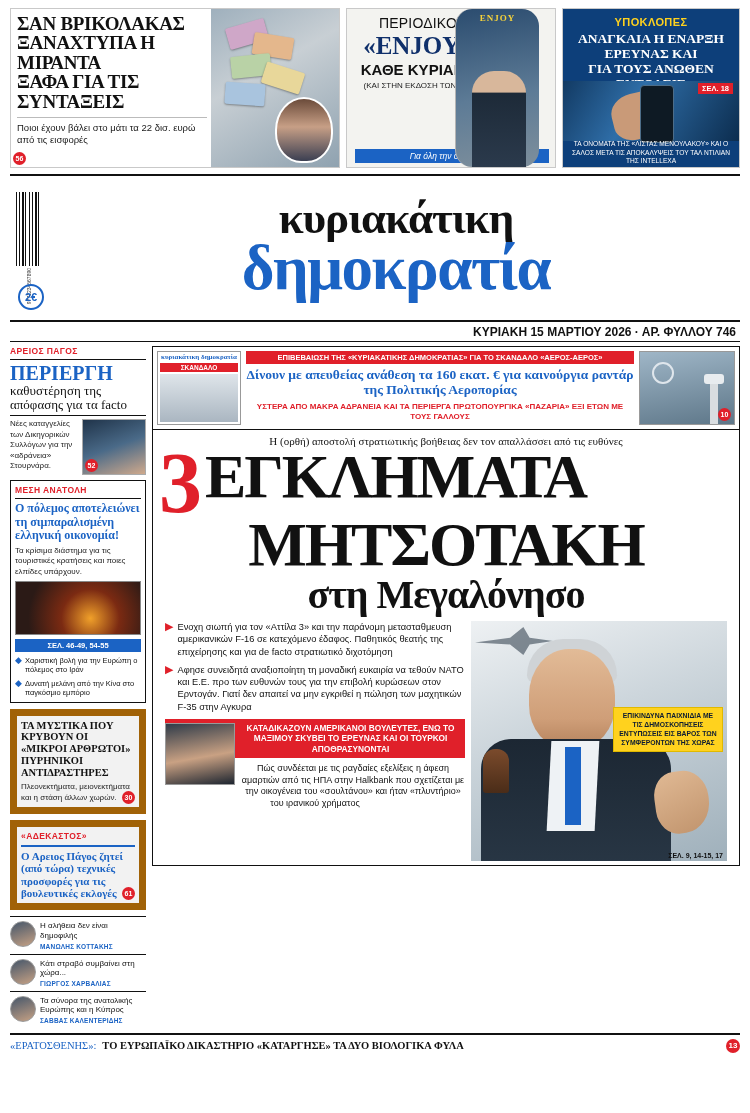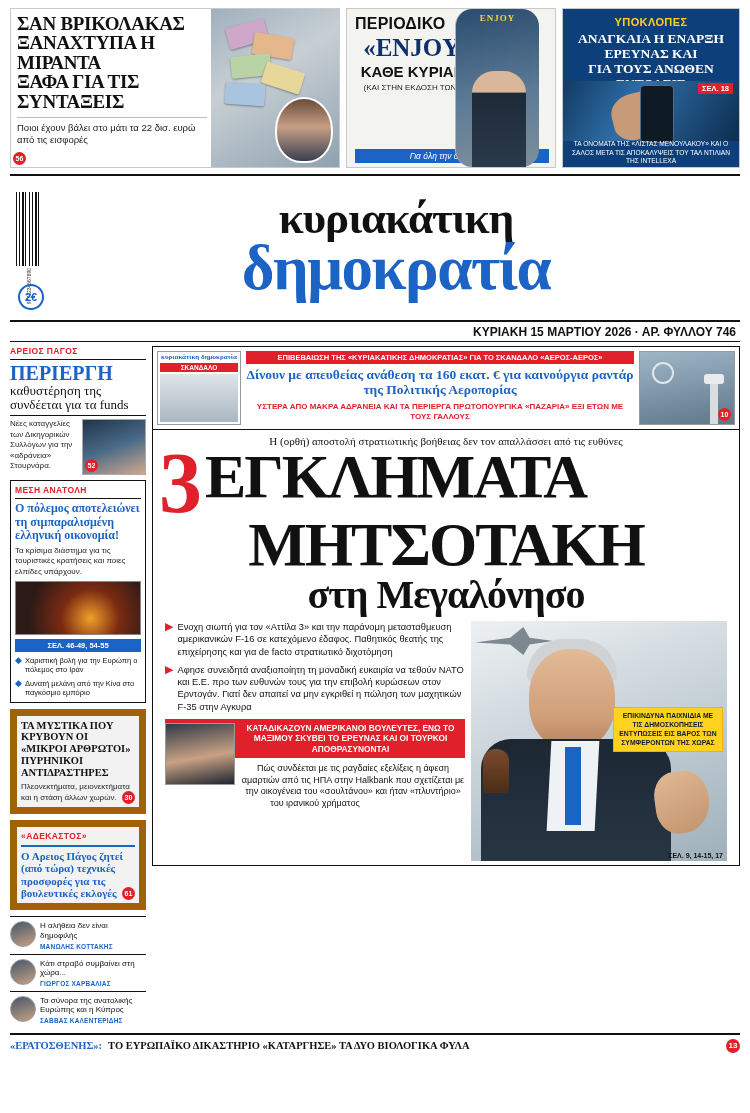--- a/index.html
+++ b/index.html
@@ -51,21 +51,21 @@
     background: linear-gradient(180deg,#6b4b3a 0%,#c79f86 45%,#3b3f52 100%);
     border: 2px solid #fff;
   }
   .badge-num {
     position: absolute; left: 2px; bottom: 2px; width: 13px; height: 13px;
     background: #e0202a; color: #fff; border-radius: 50%;
     font-size: 7px; line-height: 13px; text-align: center; font-weight: bold;
   }
 
   .tp2-inner { padding: 6px 6px 4px 8px; display: flex; flex-direction: column; height: 100%; }
-  .tp2-top { font-size: 16px; text-align: left; color: #111; font-weight: bold; letter-spacing: .2px; }
+  .tp2-top { font-size: 14px; text-align: center; color: #111; font-weight: normal; letter-spacing: .2px; }
   .tp2-enjoy {
     font-family: "Liberation Serif", serif; font-weight: bold; color: #10306b;
     font-size: 25px; text-align: center; line-height: 1; margin-top: 2px;
   }
   .tp2-kyr { font-size: 15px; font-weight: bold; text-align: center; margin-top: 3px; color:#111;}
   .tp2-small { font-size: 8px; text-align: center; margin-top: 3px; color:#222; }
   .tp2-ribbon {
     margin-top: auto; background: #1b63c4; color: #fff; font-size: 8.5px;
     text-align: center; padding: 2px 3px; font-style: italic;
   }
@@ -270,21 +270,21 @@
     background:#ffd21e; color:#0c1b33; font-size:6.8px; font-weight:bold;
     line-height:1.3; text-align:center; padding:4px 3px; border:1px solid #e0b900;
   }
   .sel-mit { position:absolute; right: 4px; bottom: 2px; font-size:7px; color:#111; font-weight:bold;}
 
   
   .footer {
     border-top: 2px solid #111; margin-top: 5px; padding-top: 4px;
     display:flex; align-items:center; gap: 6px;
   }
-  .ft-k { color:#1b63c4; font-weight:bold; font-size:10.5px; font-family:"Liberation Serif",serif;}
+  .ft-k { color:#1b63c4; font-weight:normal; font-size:10.5px; font-family:"Liberation Serif",serif;}
   .ft-t { font-weight:bold; font-size:10.5px; color:#111; font-family:"Liberation Serif",serif;}
   .ft-badge { margin-left:auto; width:14px;height:14px;border-radius:50%;background:#e0202a;color:#fff;font-size:8px;font-weight:bold;text-align:center;line-height:14px;}
 </style>
 </head>
 <body>
 
 <div class="page">
 
   <div class="topstrip">
 
@@ -360,21 +360,21 @@
 
   <div class="body">
 
     <div class="colL">
 
       <div class="blk1">
         <div class="sec-label">ΑΡΕΙΟΣ ΠΑΓΟΣ</div>
         <div class="hr-thin"></div>
         <div class="lead-serif"><span class="blue">ΠΕΡΙΕΡΓΗ</span></div>
         <div class="sub-serif">καθυστέρηση της</div>
-        <div class="sub-serif">συνδέεται για τα funds</div>
+        <div class="sub-serif">απόφασης για τα facto</div>
         <div class="hr-thin"></div>
         <div class="blk1-txt small-txt">Νέες καταγγελίες των Δικηγορικών Συλλόγων για την «αδράνεια» Στουρνάρα.</div>
         <div class="blk1-img">
           <div class="badge-num">52</div>
         </div>
       </div>
 
       <div class="box-mesi">
         <div class="sec-label">ΜΕΣΗ ΑΝΑΤΟΛΗ</div>
         <div class="hr-thin"></div>

